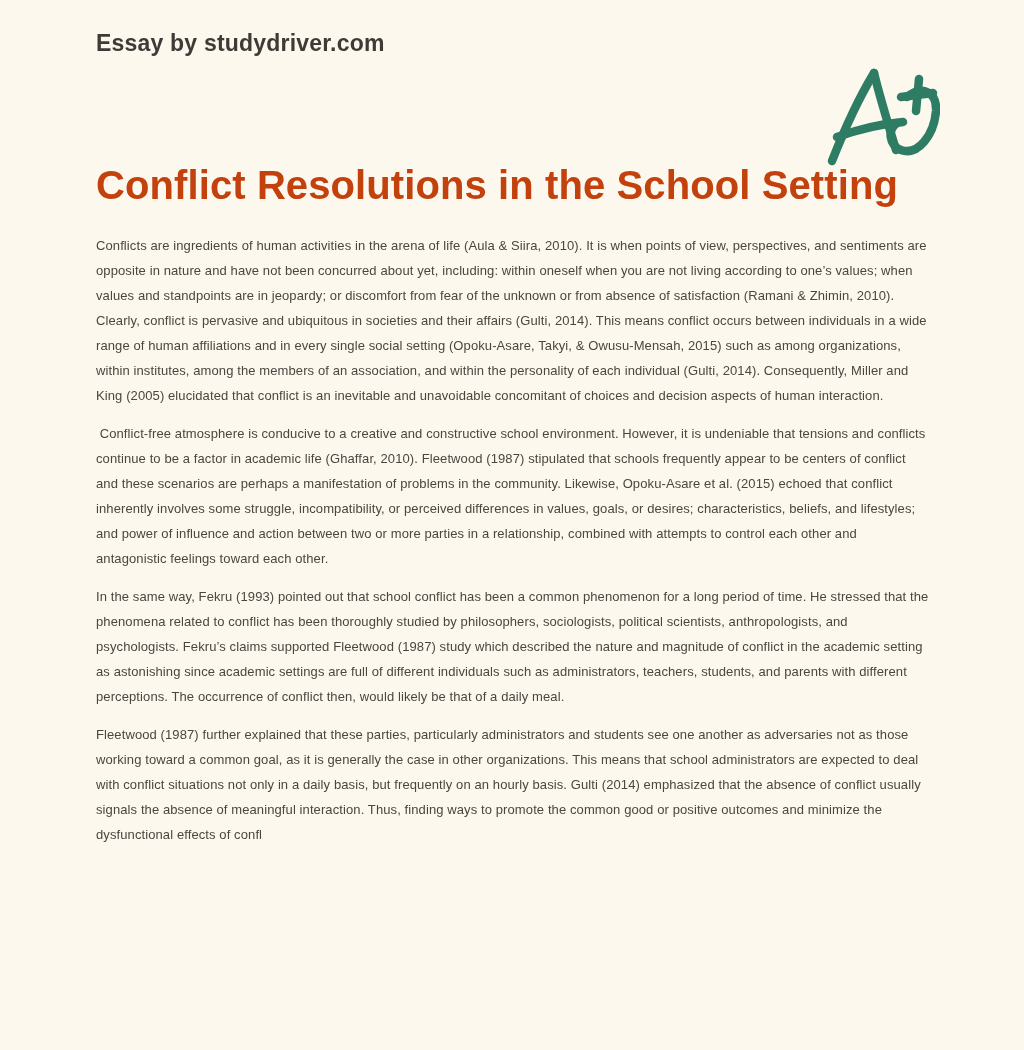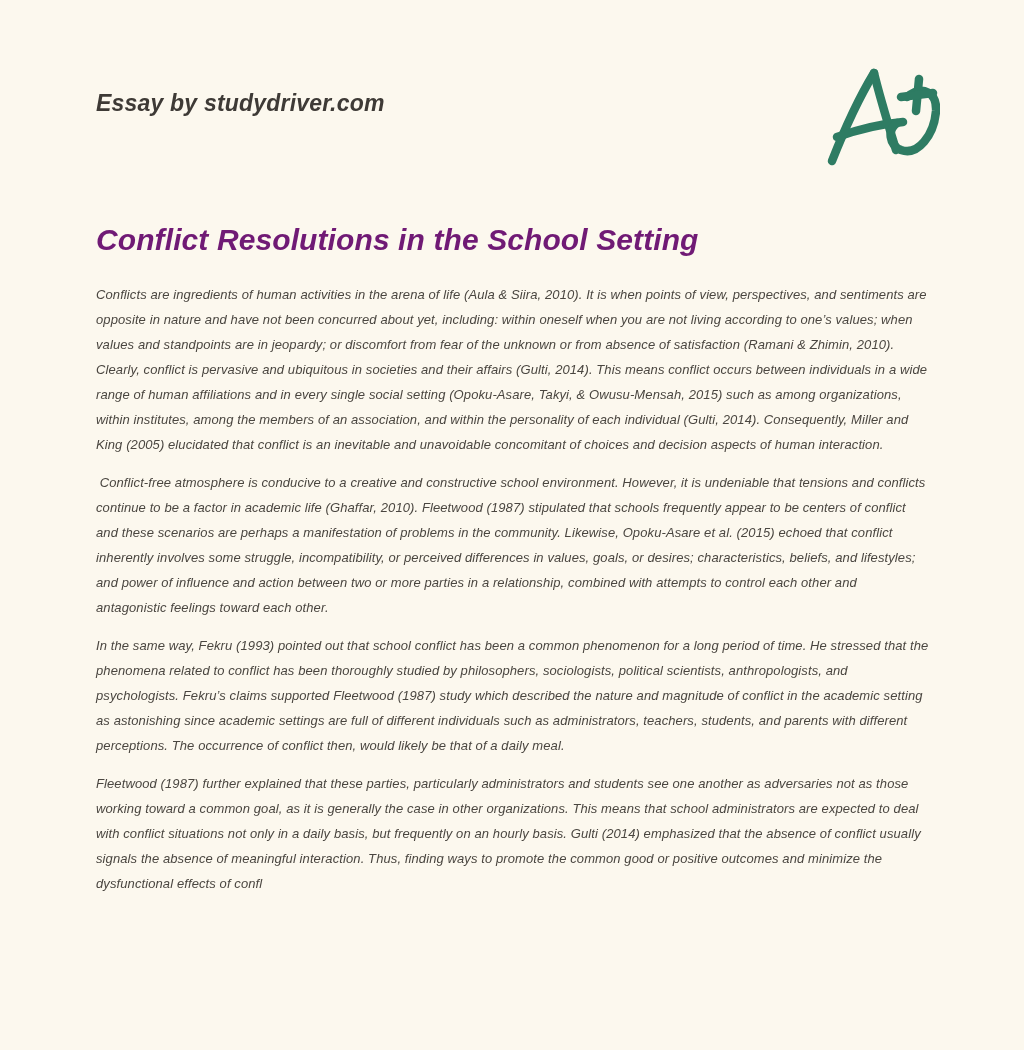--- a/index.html
+++ b/index.html
@@ -7,22 +7,21 @@
     font-family: "Liberation Sans", "DejaVu Sans", sans-serif;
   }
   .page {
     position: relative;
     width: 1024px;
     height: 1050px;
     background: #FCF8EE;
     overflow: hidden;
   }
   .content {
-    padding: 90px 94px 0 96px;
-    font-style: italic;
+    padding: 30px 94px 0 96px;
   }
   .doc-header-title {
     font-size: 23px;
     font-weight: 700;
     color: #3E3A36;
     letter-spacing: 0.2px;
   }
   .source-line {
     margin-top: 17px;
     font-size: 15.5px;
@@ -35,23 +34,23 @@
   }
   .logo {
     position: absolute;
     top: 60px;
     right: 84px;
     width: 120px;
     height: 110px;
   }
   .article-title {
     margin-top: 106px;
-    font-size: 30px;
+    font-size: 40px;
     font-weight: 700;
-    color: #701a75;
+    color: #c2410c;
     letter-spacing: 0.1px;
   }
   .article-body {
     margin-top: 25px;
   }
   .article-body p {
     font-size: 13px;
     line-height: 25px;
     color: #4A4640;
     letter-spacing: 0.1px;

